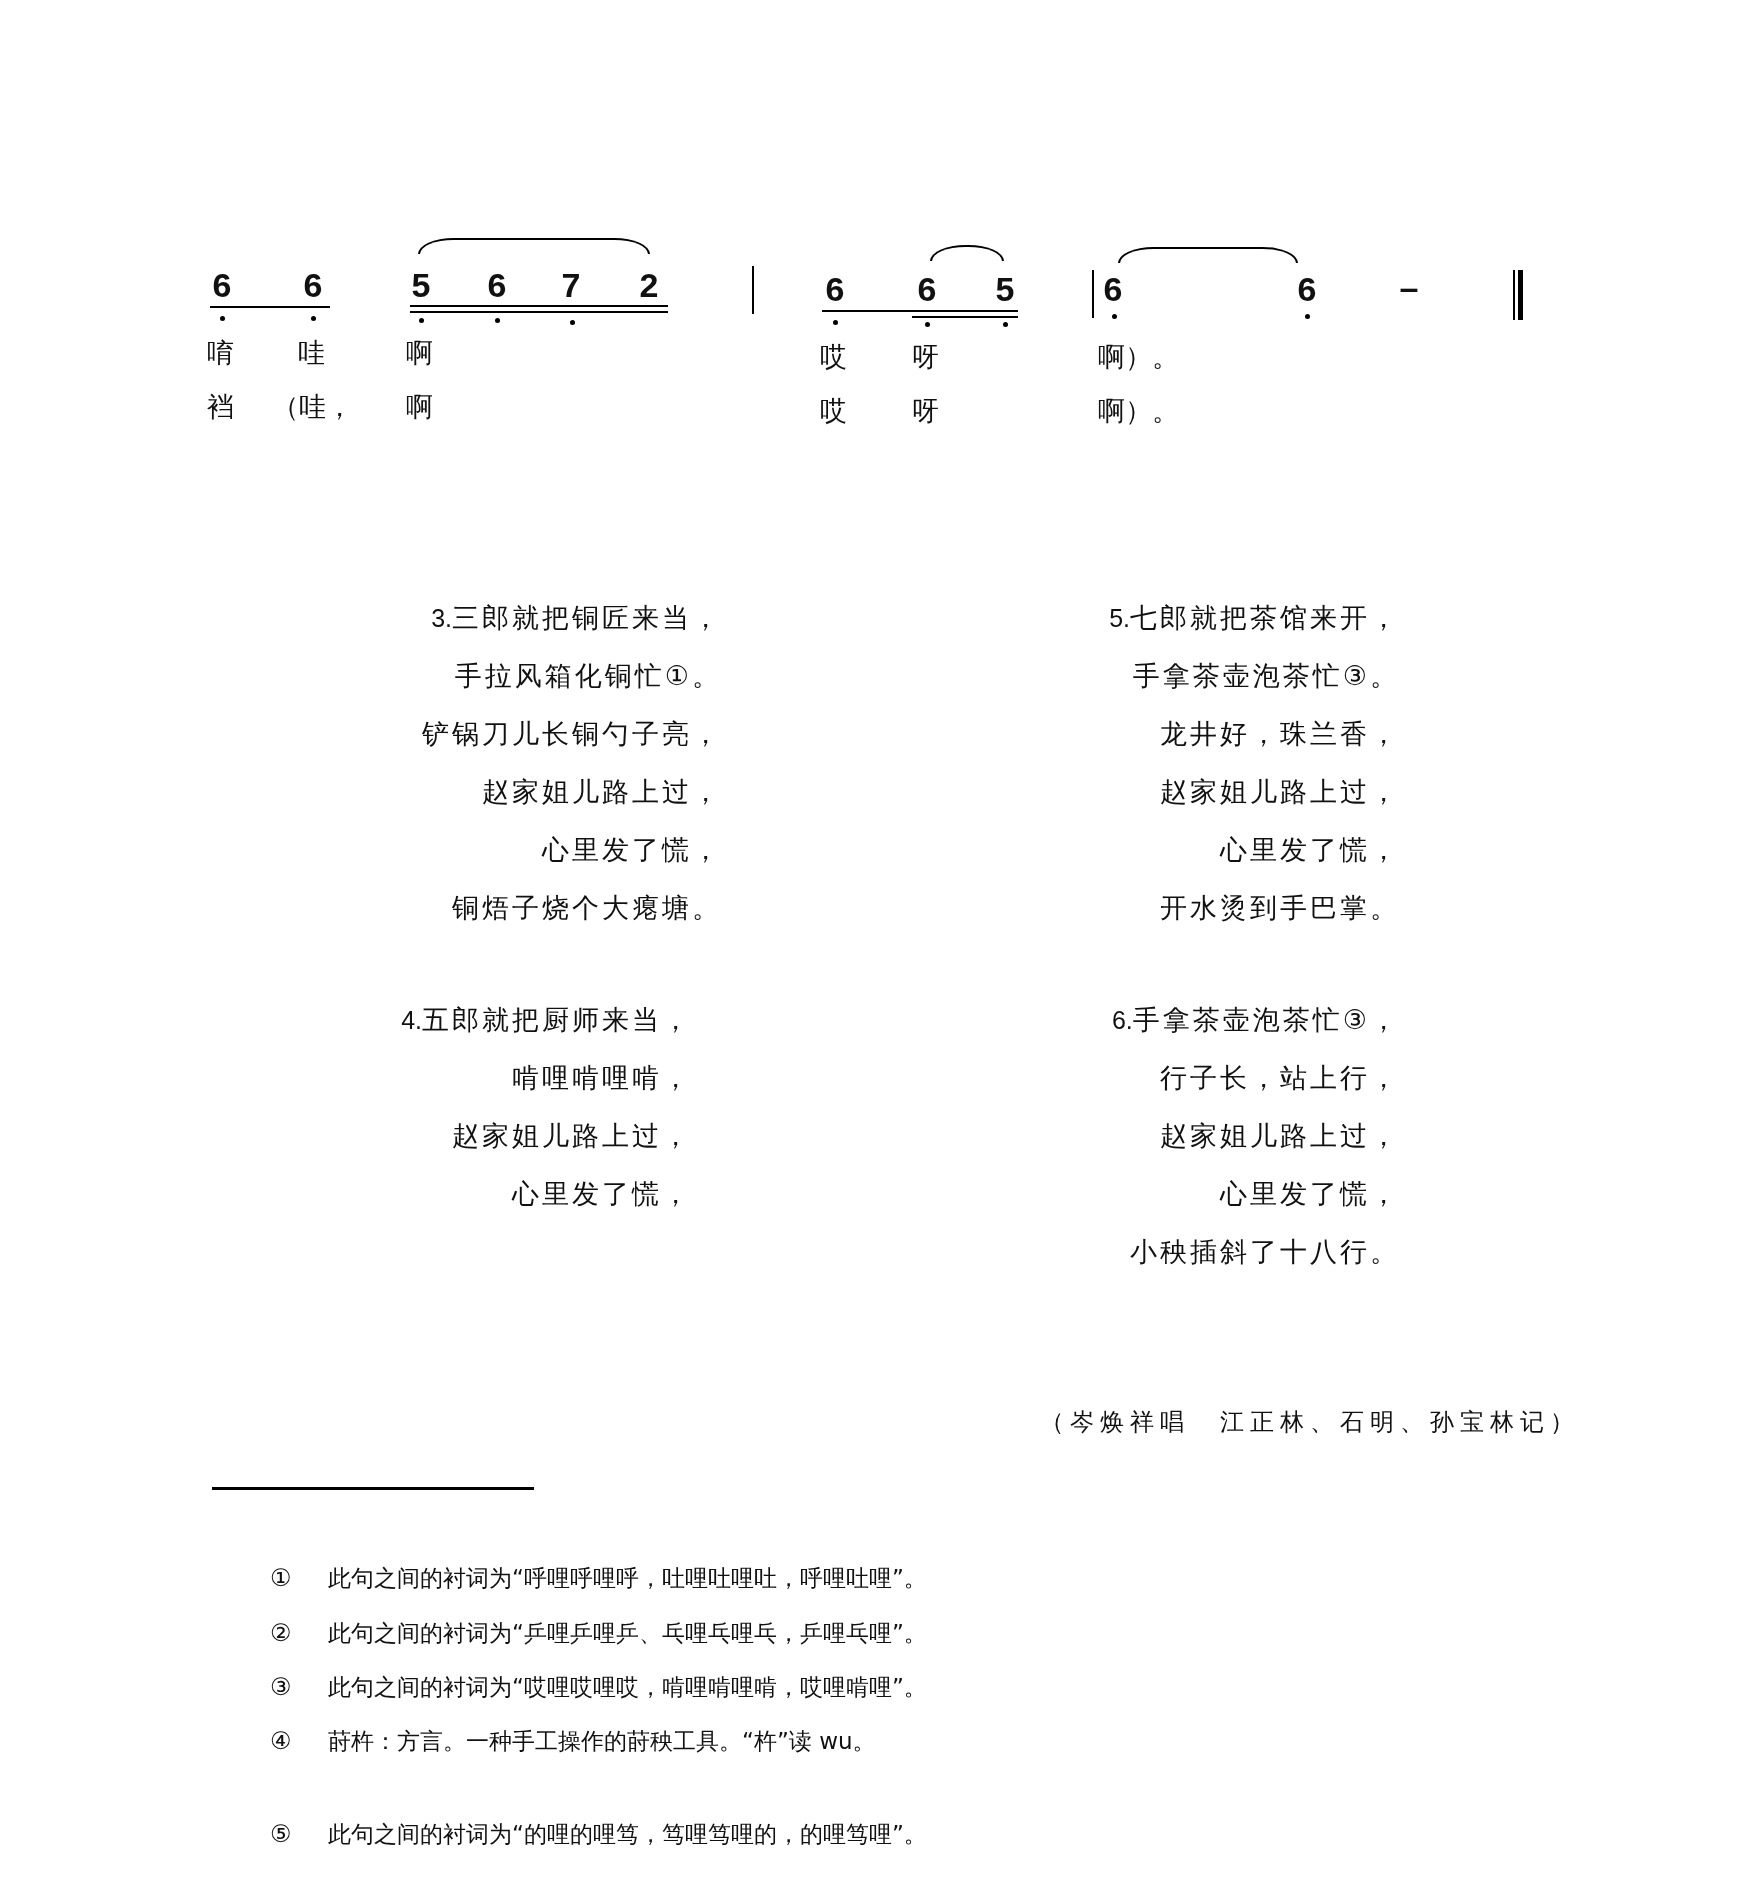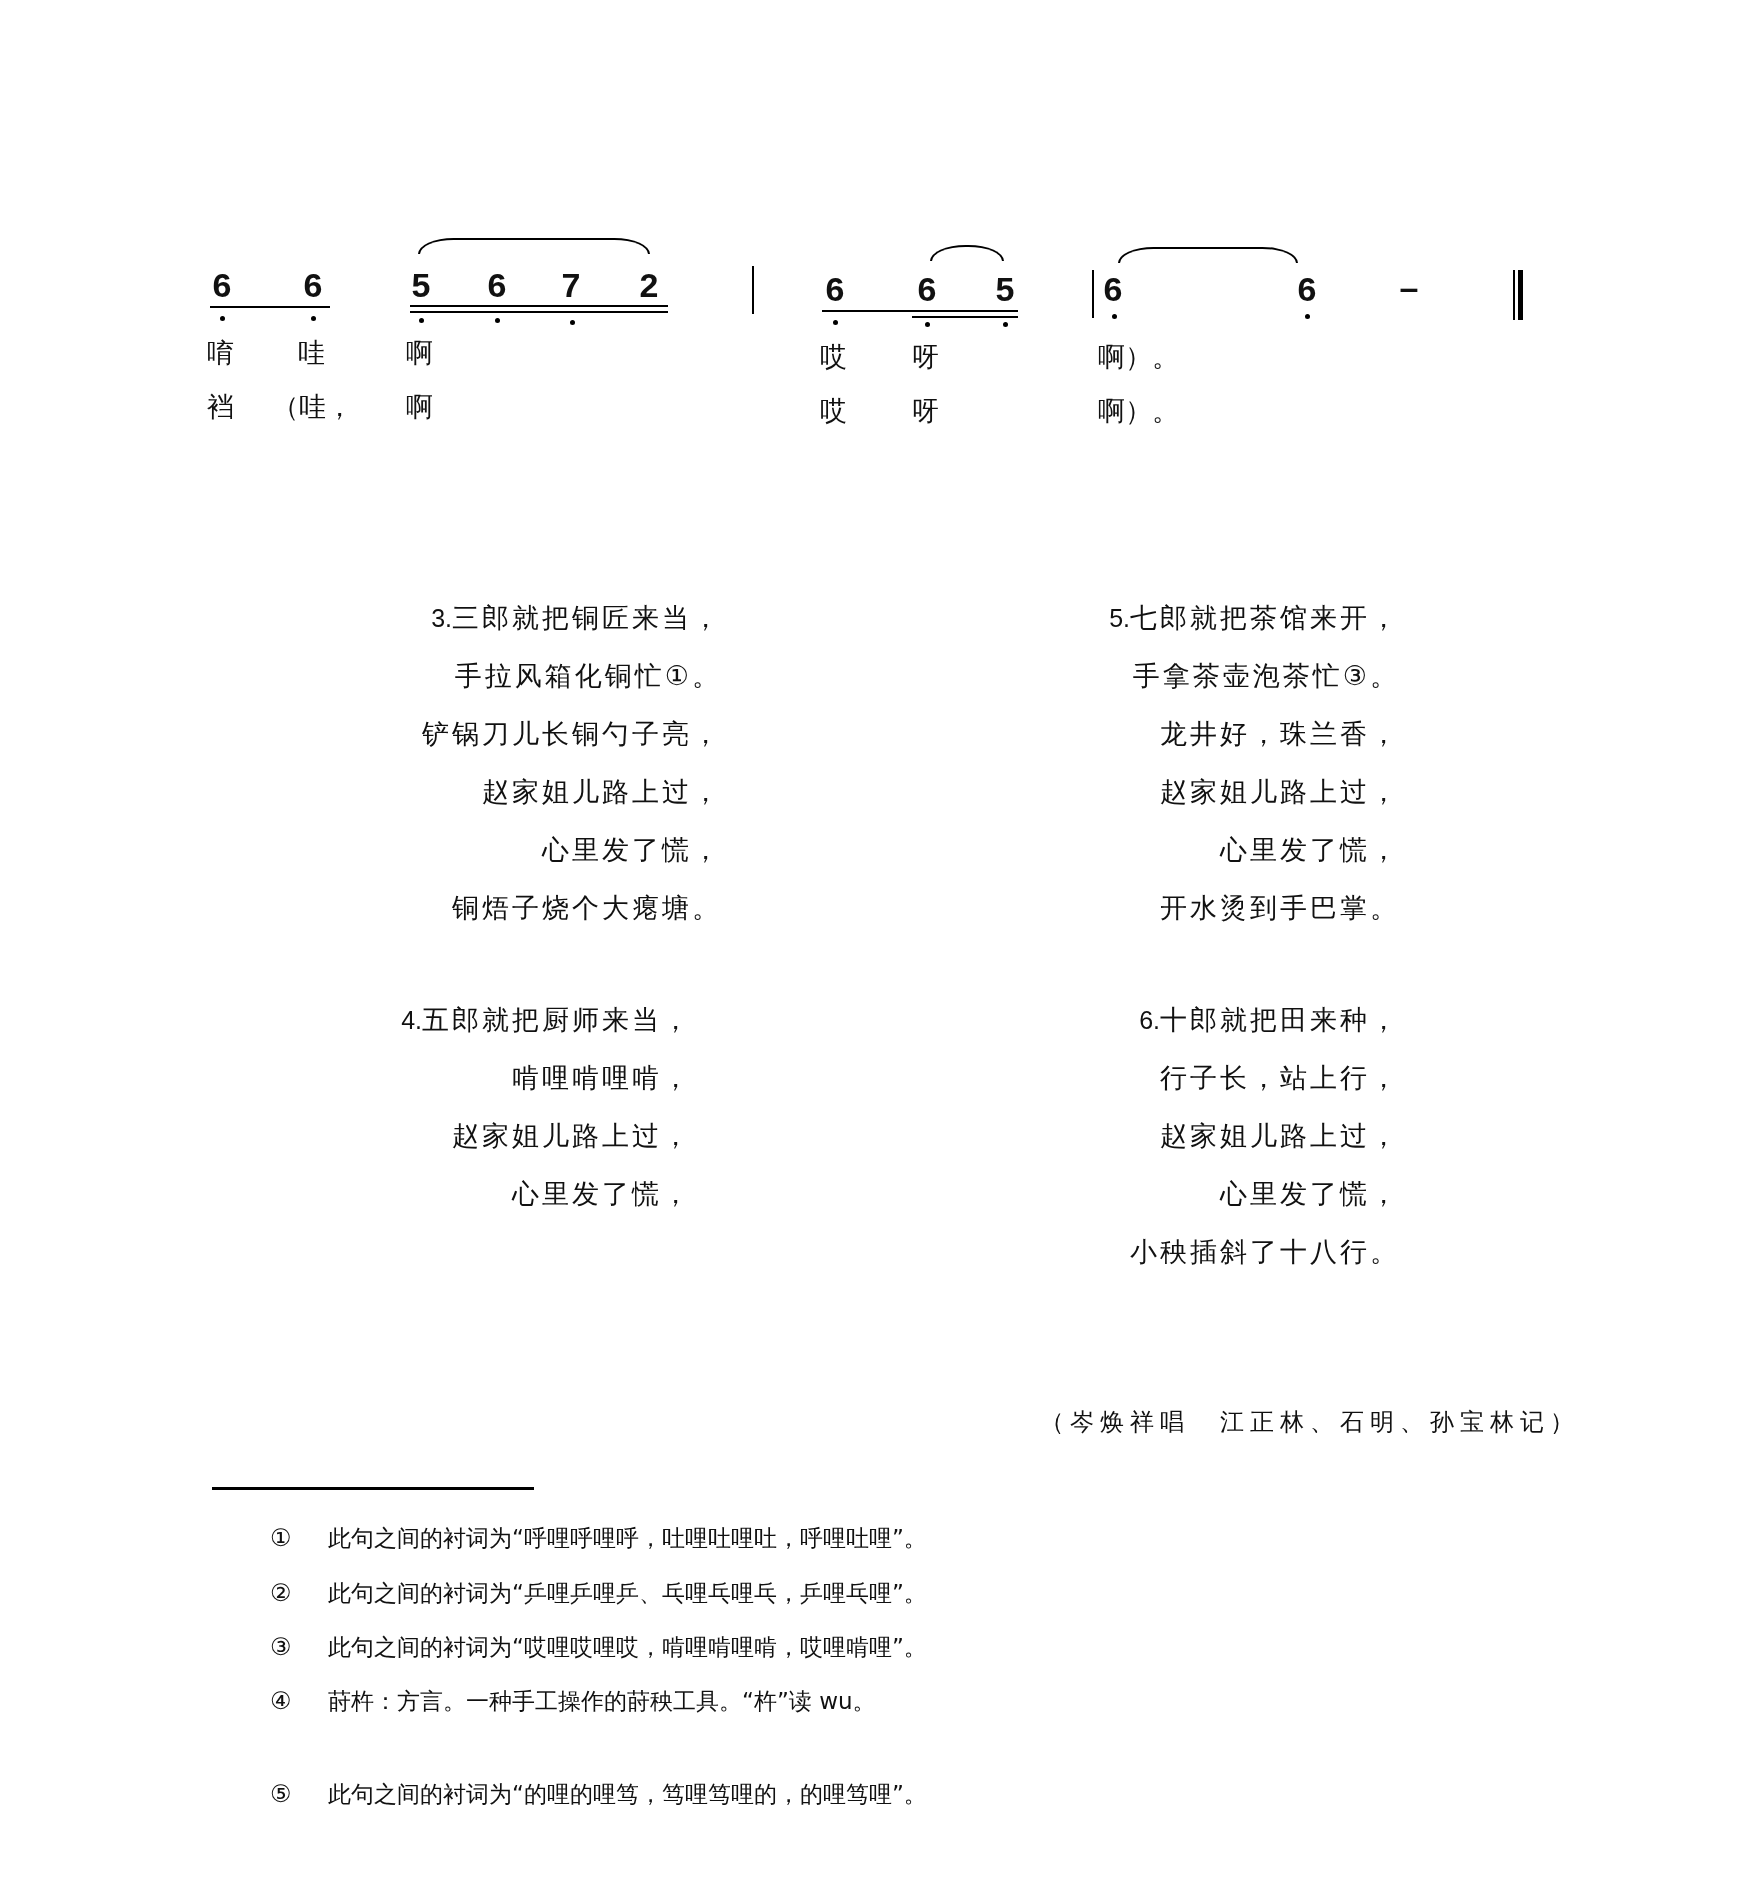--- a/index.html
+++ b/index.html
@@ -25,21 +25,21 @@
     position: absolute; font-size: 27px; line-height: 30px; white-space: nowrap;
     font-family: "DejaVu Sans", sans-serif;
   }
   
   .verse { position: absolute; font-size: 27px; }
   .verse .line { height: 58px; line-height: 40px; white-space: nowrap; letter-spacing: 3px; text-align: right; }
   .verse .num { display: inline-block; width: 30px; font-family: "Liberation Sans", sans-serif; font-size: 25px; letter-spacing: 0; }
   .verse .indent { padding-left: 30px; }
   .attrib { position: absolute; font-size: 24px; letter-spacing: 6px; white-space: nowrap; }
   .sep { position: absolute; height: 3px; background: #000; }
-  .fn { position: absolute; font-size: 23px; white-space: nowrap; line-height: 30px; }
+  .fn { position: absolute; font-size: 23px; white-space: nowrap; line-height: 30px; margin-top: 40px; }
   .fn .mark { display: inline-block; width: 58px; font-size: 24px; }
 </style>
 </head>
 <body>
 
 <div>
 
   <div class="slur" style="left:418px; top:238px; width:228px;"></div>
   <div class="slur" style="left:930px; top:245px; width:70px;"></div>
   <div class="slur" style="left:1118px; top:247px; width:176px;"></div>
@@ -112,21 +112,21 @@
 <div class="verse" style="left:1100px; top:598px;">
   <div class="line"><span class="num">5.</span><span>七郎就把茶馆来开，</span></div>
   <div class="line indent">手拿茶壶泡茶忙③。</div>
   <div class="line indent">龙井好，珠兰香，</div>
   <div class="line indent">赵家姐儿路上过，</div>
   <div class="line indent">心里发了慌，</div>
   <div class="line indent">开水烫到手巴掌。</div>
 </div>
 
 <div class="verse" style="left:1100px; top:1000px;">
-  <div class="line"><span class="num">6.</span><span>十郎就把田来种，</span></div>
+  <div class="line"><span class="num">6.</span><span>手拿茶壶泡茶忙③，</span></div>
   <div class="line indent">行子长，站上行，</div>
   <div class="line indent">赵家姐儿路上过，</div>
   <div class="line indent">心里发了慌，</div>
   <div class="line indent">小秧插斜了十八行。</div>
 </div>
 
 <div class="attrib" style="left:1040px; top:1406px;">（岑焕祥唱　江正林、石明、孙宝林记）</div>
 
 <div class="sep" style="left:212px; top:1487px; width:322px;"></div>
 

